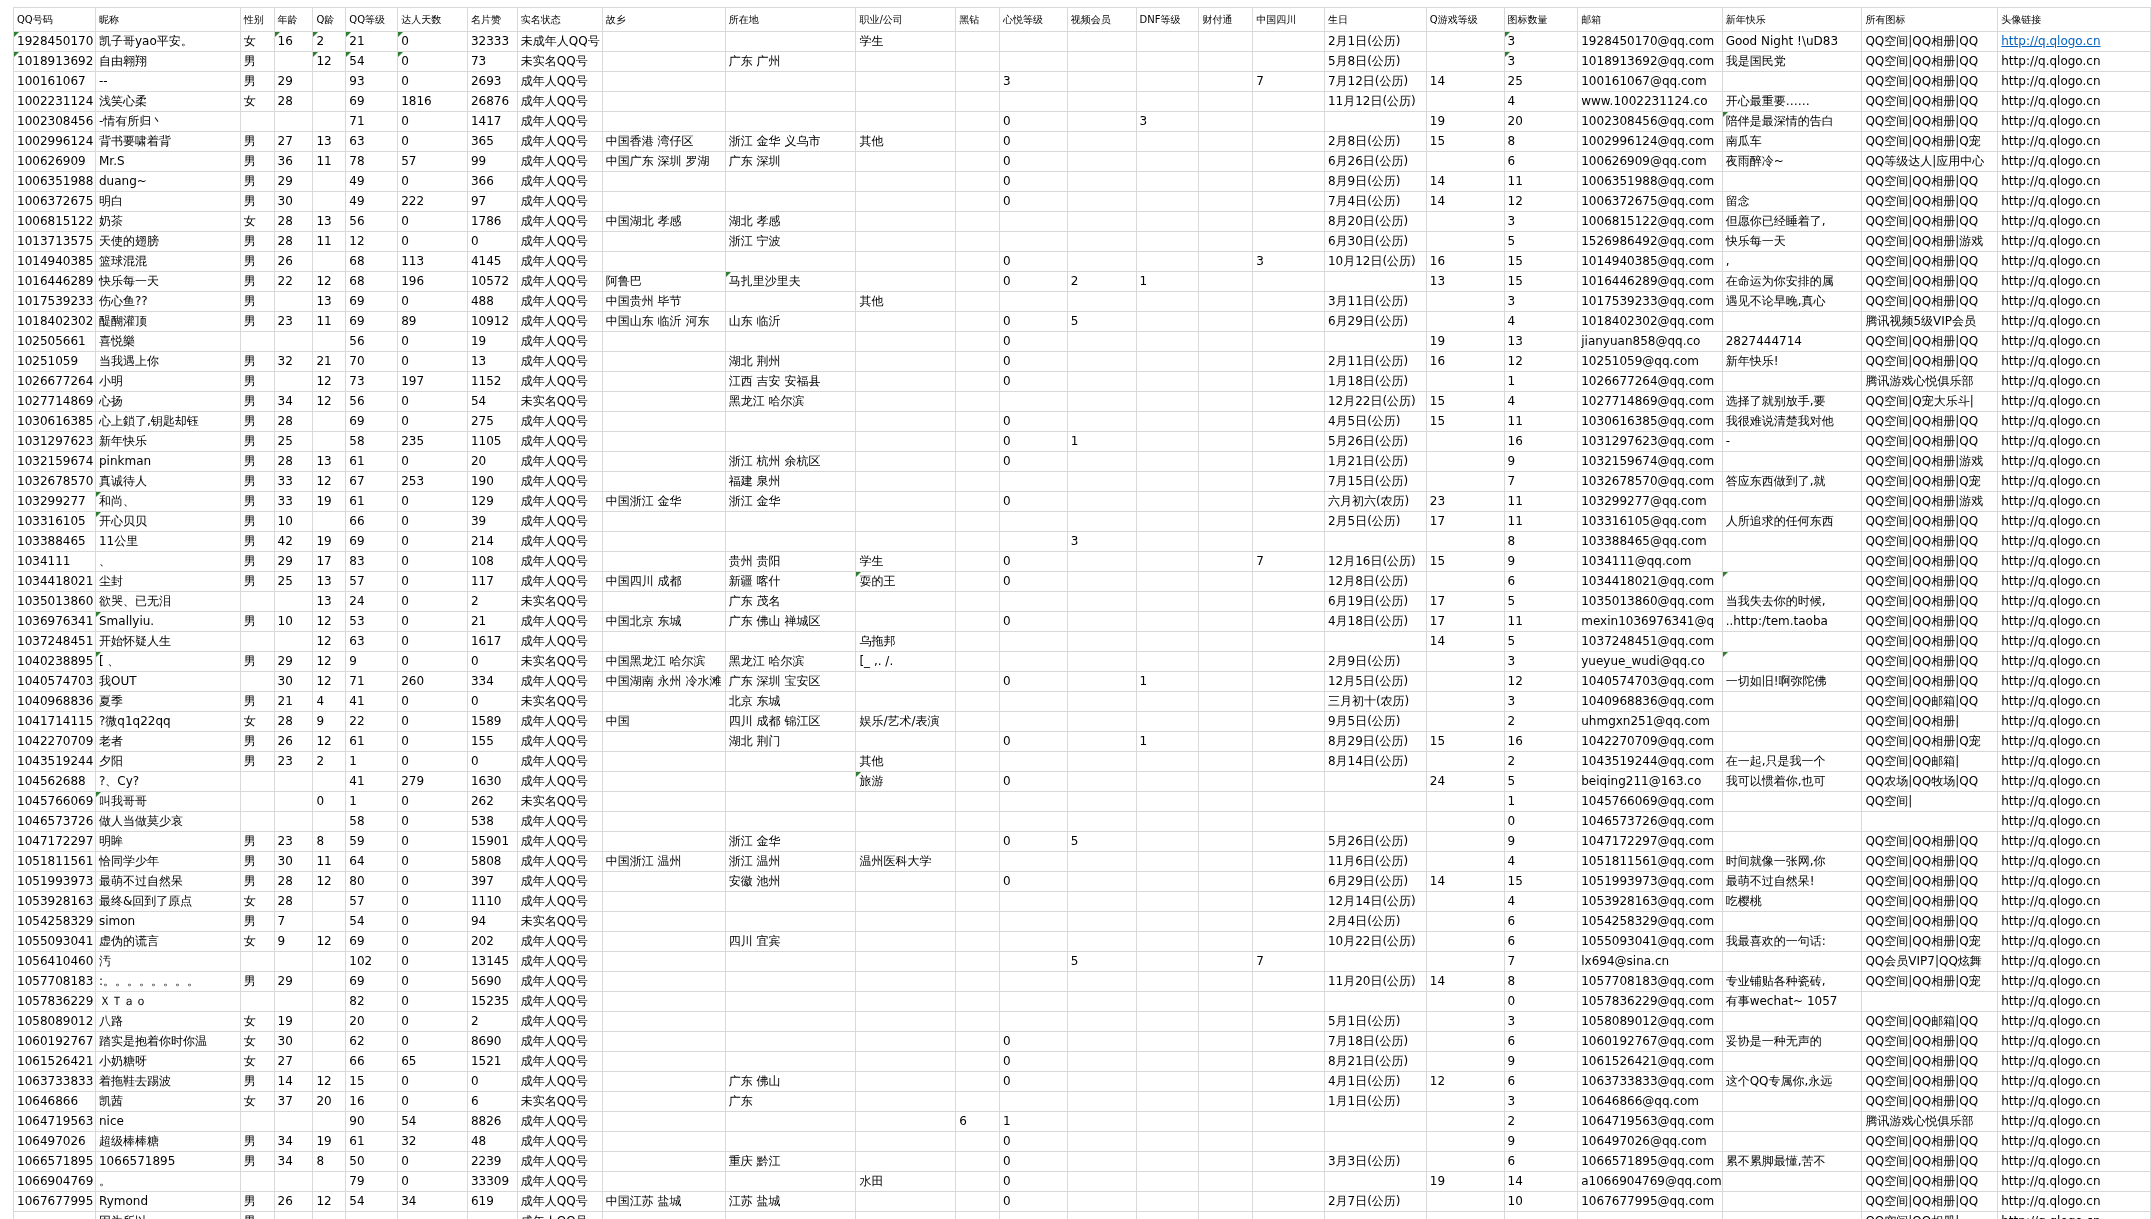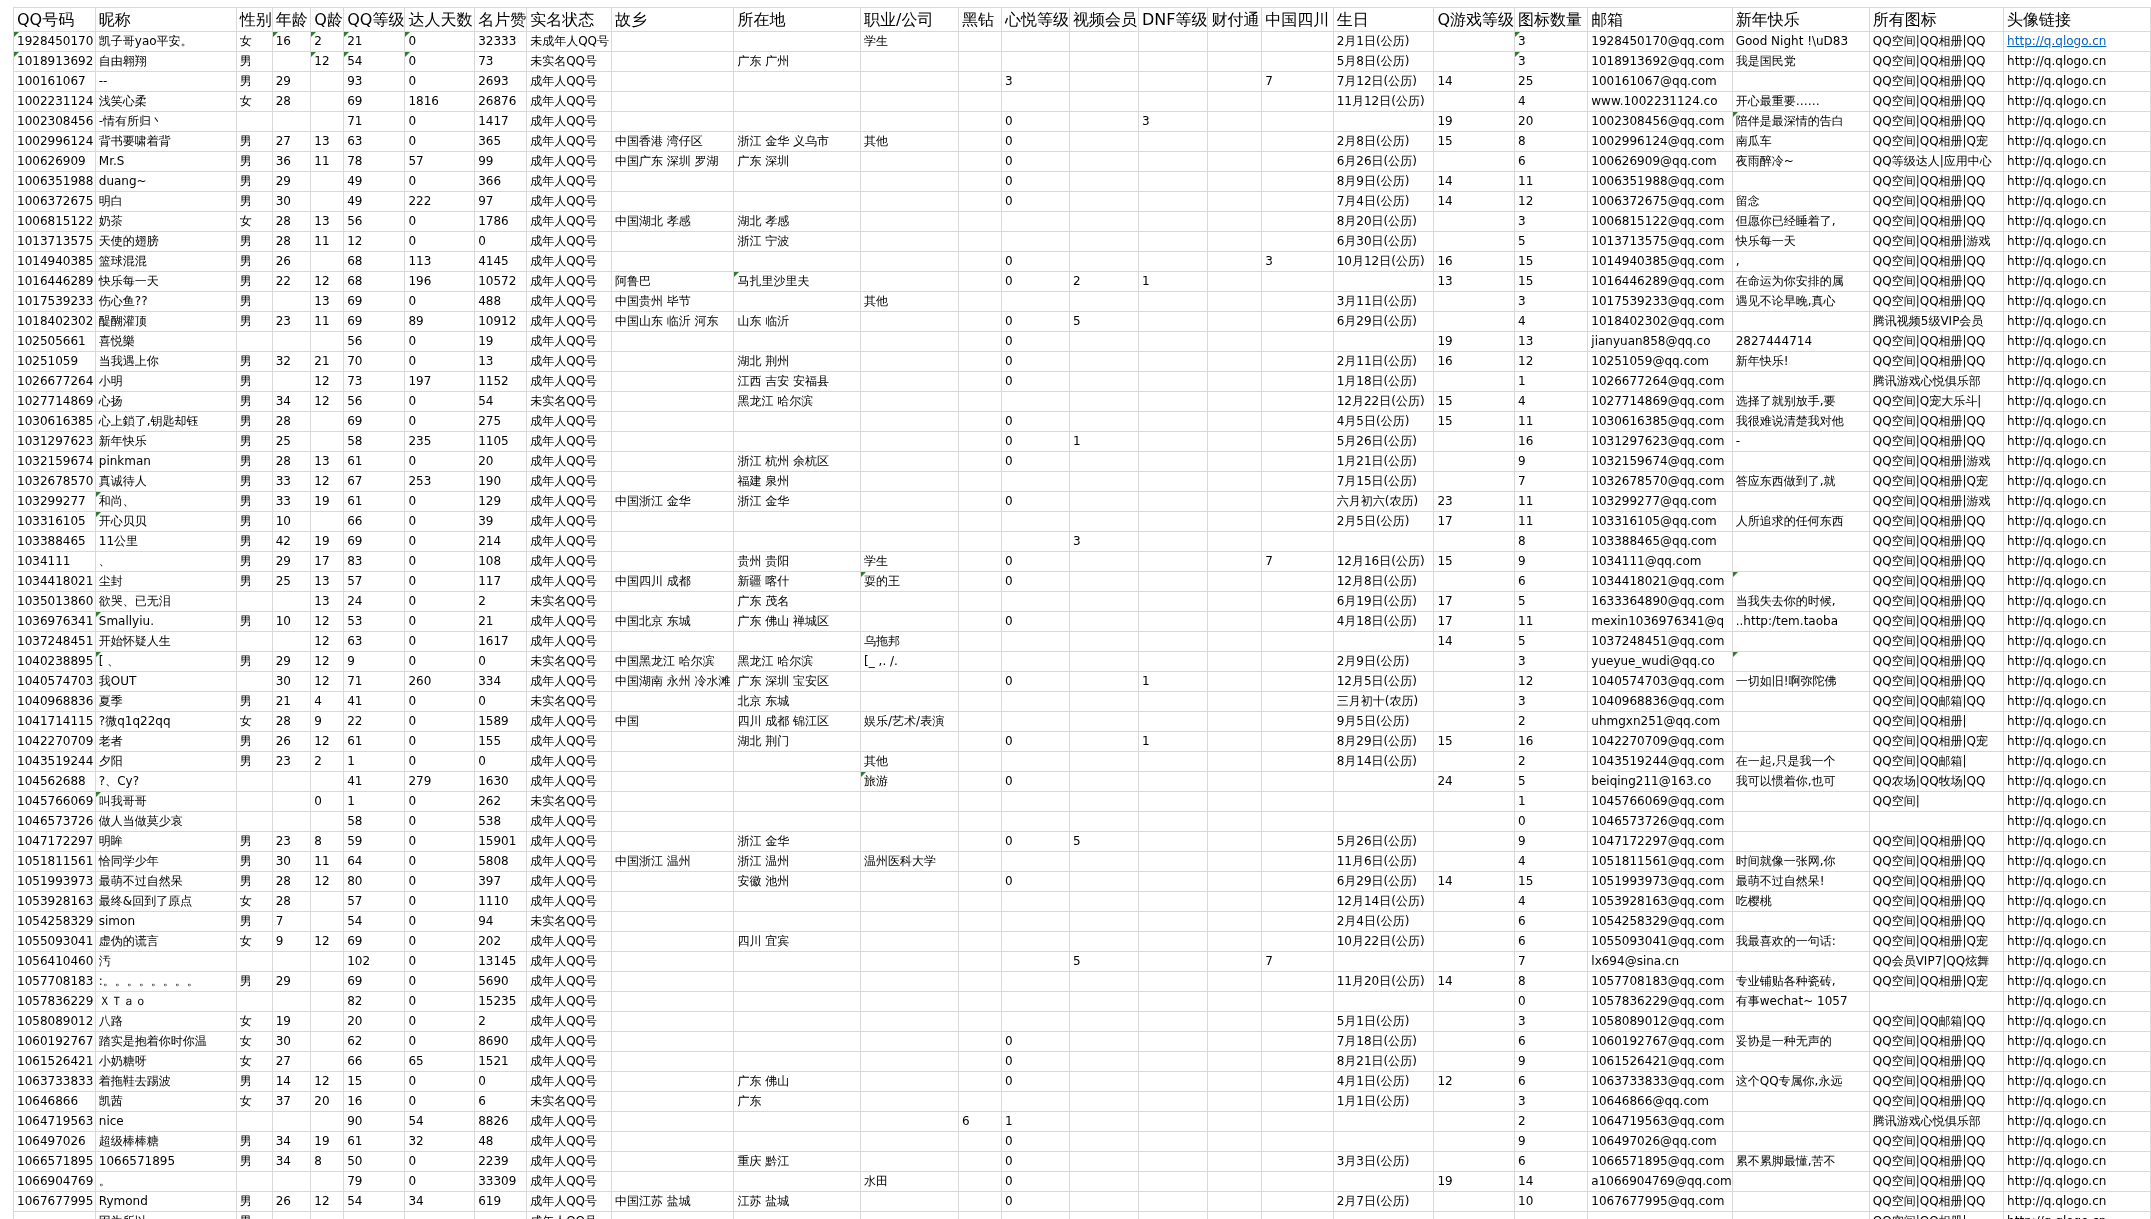--- a/index.html
+++ b/index.html
@@ -2,21 +2,21 @@
 <html><head>
 <meta charset="utf-8">
 <style>
   html,body{margin:0;padding:0;background:#ffffff;}
   #screen{position:relative;width:2151px;height:1219px;overflow:hidden;background:#ffffff;
           font-family:"DejaVu Sans",sans-serif;font-size:12px;color:#000000;}
   #sheet{position:absolute;left:13px;top:7px;border-collapse:collapse;table-layout:fixed;}
   #sheet td,#sheet th{border:1px solid #d9d9d9;padding:0 0 0 3px;margin:0;
        white-space:nowrap;overflow:hidden;text-align:left;vertical-align:middle;
        font-weight:normal;position:relative;height:19px;line-height:19px;font-size:12px;}
-  #sheet thead th{height:23px;line-height:23px;font-size:16px;}
+  #sheet thead th{height:23px;line-height:23px;font-size:10px;}
   .flag{position:absolute;left:0;top:0;width:0;height:0;
         border-top:5px solid #2e7d32;border-right:5px solid transparent;}
   .avlink{color:#0563c1;text-decoration:underline;cursor:pointer;}
   .sig-right{text-align:right;padding-right:2px;}
 </style>
 </head>
 <body>
 
 <div id="screen">
   <table id="sheet">
@@ -362,21 +362,21 @@
           <td></td>
           <td></td>
           <td></td>
           <td></td>
           <td></td>
           <td></td>
           <td></td>
           <td>6月30日(公历)</td>
           <td></td>
           <td>5</td>
-          <td>1013713575@qq.com</td>
+          <td>1526986492@qq.com</td>
           <td>快乐每一天</td>
           <td>QQ空间|QQ相册|游戏</td>
           <td>http://q.qlogo.cn</td>
         </tr>
         <tr>
           <td>1014940385</td>
           <td>篮球混混</td>
           <td>男</td>
           <td>26</td>
           <td></td>
@@ -850,21 +850,21 @@
           <td></td>
           <td></td>
           <td></td>
           <td></td>
           <td></td>
           <td></td>
           <td></td>
           <td>6月19日(公历)</td>
           <td>17</td>
           <td>5</td>
-          <td>1633364890@qq.com</td>
+          <td>1035013860@qq.com</td>
           <td>当我失去你的时候,</td>
           <td>QQ空间|QQ相册|QQ</td>
           <td>http://q.qlogo.cn</td>
         </tr>
         <tr>
           <td>1036976341</td>
           <td>  Smallyiu.<span class="flag"></span></td>
           <td>男</td>
           <td>10</td>
           <td>12</td>

